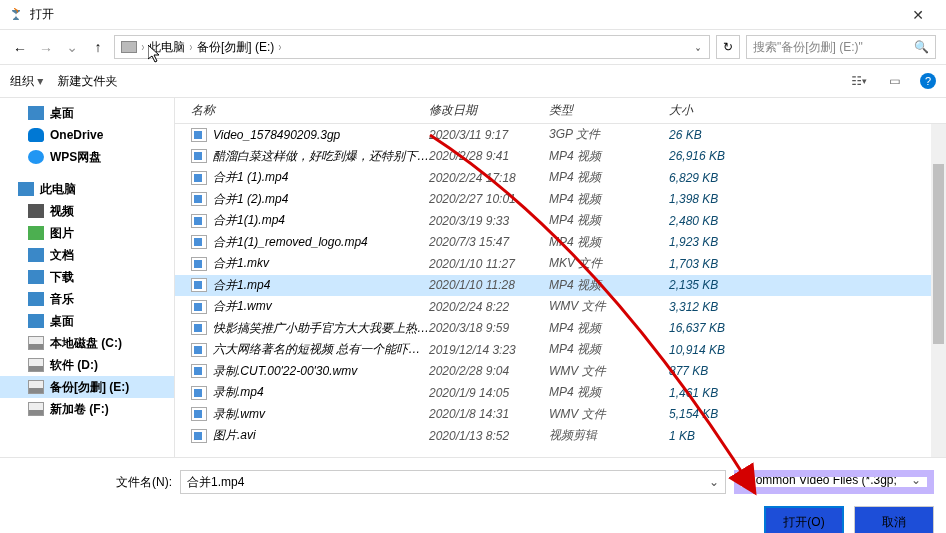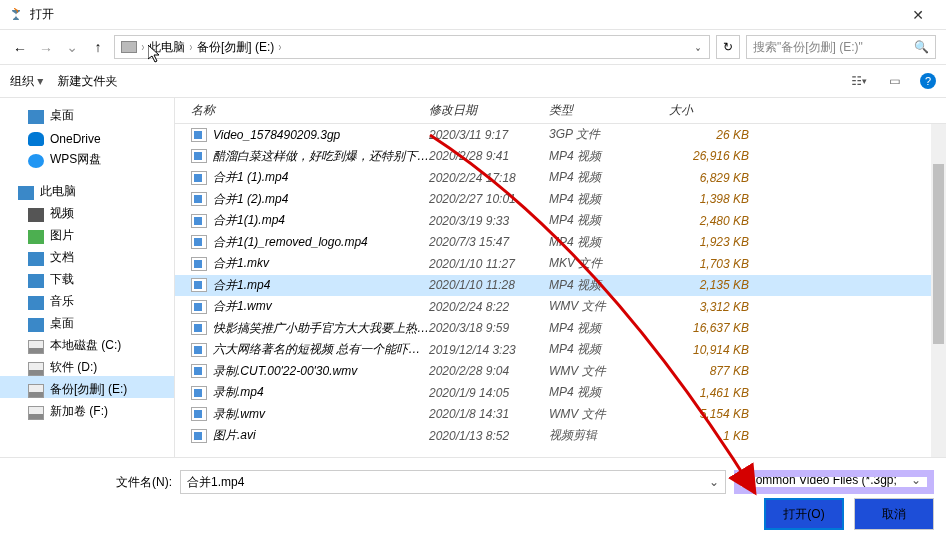--- a/index.html
+++ b/index.html
@@ -17,21 +17,21 @@
 .navbar .refresh { width: 24px; height: 24px; border: 1px solid #ccc; display: flex; align-items: center; justify-content: center; }
 .navbar .search { width: 190px; height: 24px; border: 1px solid #ccc; display: flex; align-items: center; padding: 0 6px; color: #888; }
 .navbar .search .sicon { margin-left: auto; }
 .toolbar { display: flex; align-items: center; height: 34px; padding: 0 10px; border-top: 1px solid #e5e5e5; border-bottom: 1px solid #e5e5e5; gap: 14px; }
 .toolbar .dd { color: #555; }
 .toolbar .spacer { flex: 1; }
 .toolbar .tbicon { width: 22px; height: 18px; display: inline-flex; align-items: center; justify-content: center; color: #555; }
 .toolbar .help { width: 16px; height: 16px; border-radius: 50%; background: #0078d7; color: #fff; text-align: center; line-height: 16px; font-size: 11px; }
 .main { display: flex; height: 359px; }
 .sidebar { width: 175px; border-right: 1px solid #e5e5e5; overflow: hidden; padding-top: 4px; }
-.sidebar .item { display: flex; align-items: flex-end; height: 22px; padding-left: 28px; gap: 6px; cursor: default; }
+.sidebar .item { display: flex; align-items: center; height: 22px; padding-left: 28px; gap: 6px; cursor: default; font-weight: bold; }
 .sidebar .item.selected { background: #cce8ff; }
 .sidebar .item .ticon { width: 16px; height: 14px; }
 .ic-desktop { background: #3a88c8; }
 .ic-onedrive { background: #0078d4; border-radius: 40% 40% 20% 20%; }
 .ic-wps { background: #2196f3; border-radius: 50%; }
 .ic-pc { background: #3a88c8; }
 .ic-video { background: #555; }
 .ic-pic { background: #4caf50; }
 .ic-doc { background: #3a88c8; }
 .ic-dl { background: #3a88c8; }
@@ -44,25 +44,25 @@
 .col-type { width: 120px; }
 .col-size { width: 100px; text-align: left; padding-right: 20px; }
 .filelist { flex: 1; overflow: hidden; }
 .row { display: flex; align-items: center; height: 21.5px; padding-left: 16px; }
 .row.selected { background: #cce8ff; }
 .row .ficon { width: 16px; height: 14px; margin-right: 6px; background: #fff; border: 1px solid #aaa; position: relative; }
 .row .ficon::after { content: ""; position: absolute; left: 2px; top: 2px; width: 8px; height: 8px; background: #4a90d9; }
 .row .fname { width: 216px; white-space: nowrap; overflow: hidden; text-overflow: ellipsis; }
 .row .fdate { width: 120px; color: #555; }
 .row .ftype { width: 120px; color: #555; }
-.row .fsize { width: 100px; text-align: right; padding-right: 20px; color: #a16207; }
+.row .fsize { width: 100px; text-align: left; padding-right: 20px; color: #0c4a6e; }
 .scrollbar { position: absolute; right: 0; top: 26px; bottom: 0; width: 15px; background: #f0f0f0; }
 .scrollbar .thumb { position: absolute; left: 2px; right: 2px; top: 40px; height: 180px; background: #c0c0c0; }
 .bottom { border-top: 1px solid #e5e5e5; padding: 12px 12px 8px 12px; }
-.bottom .filerow { display: flex; align-items: center; gap: 8px; margin-bottom: 4px; }
+.bottom .filerow { display: flex; align-items: center; gap: 8px; margin-bottom: 12px; }
 .bottom .lbl { width: 160px; text-align: right; }
 .bottom .fname-input { flex: 1; height: 24px; border: 1px solid #ccc; padding: 0 6px; display: flex; align-items: center; }
 .bottom .fname-input .dd { margin-left: auto; color: #555; }
 .bottom .filter { width: 200px; height: 24px; border: 7px solid #c4b5fd; padding: 0 6px; display: flex; align-items: flex-end; white-space: nowrap; overflow: hidden; }
 .bottom .filter .dd { margin-left: auto; color: #555; }
 .bottom .btnrow { display: flex; justify-content: flex-end; gap: 10px; }
 .bottom .btn { min-width: 80px; height: 32px; border: 1px solid #ccc; background: #1d4ed8; display: flex; align-items: center; justify-content: center; }
 .bottom .btn.primary { border: 2px solid #0078d7; }
 .arrow-annotation { position: absolute; left: 420px; top: 125px; width: 370px; height: 380px; pointer-events: none; }
 .cursor-icon { position: absolute; left: 148px; top: 45px; pointer-events: none; }

